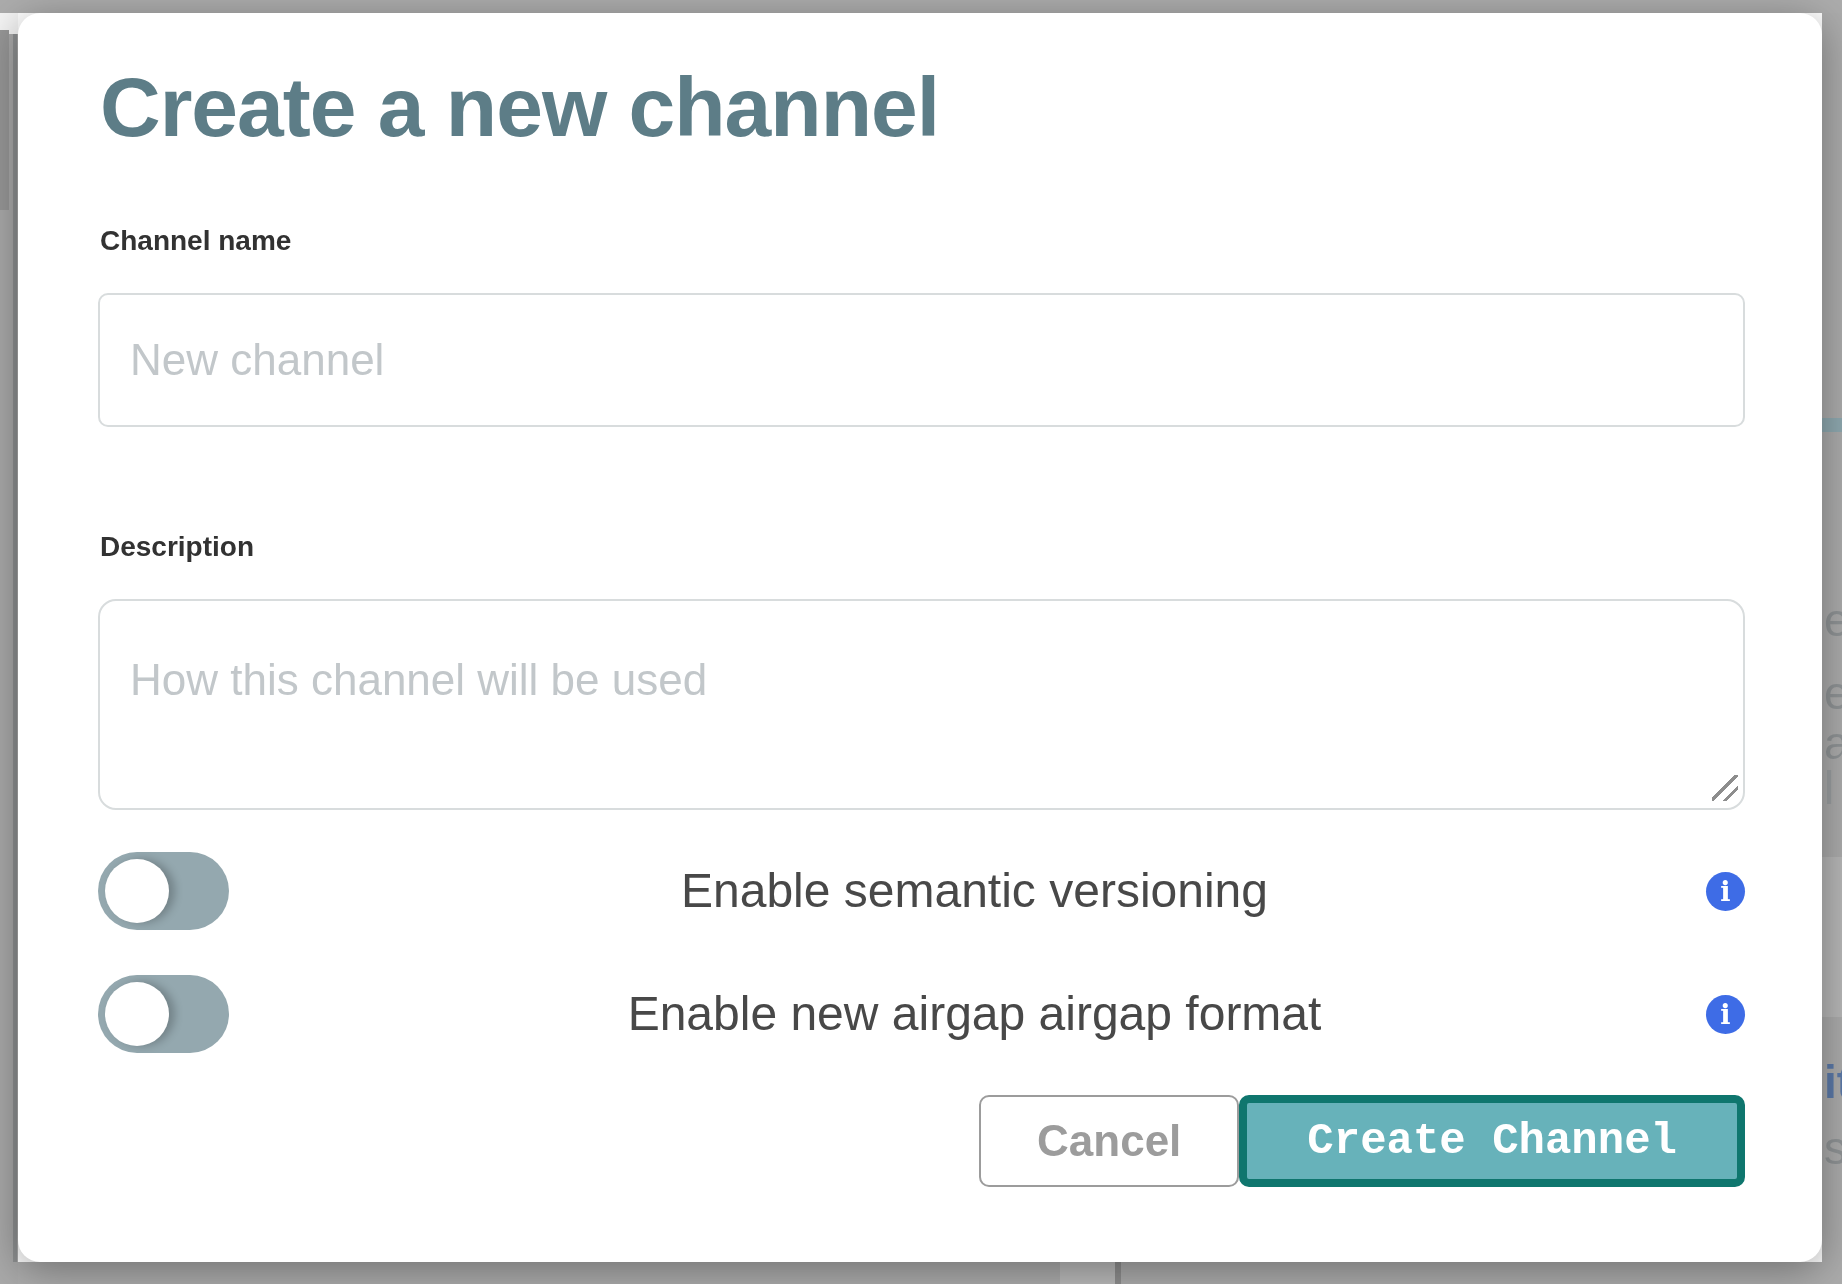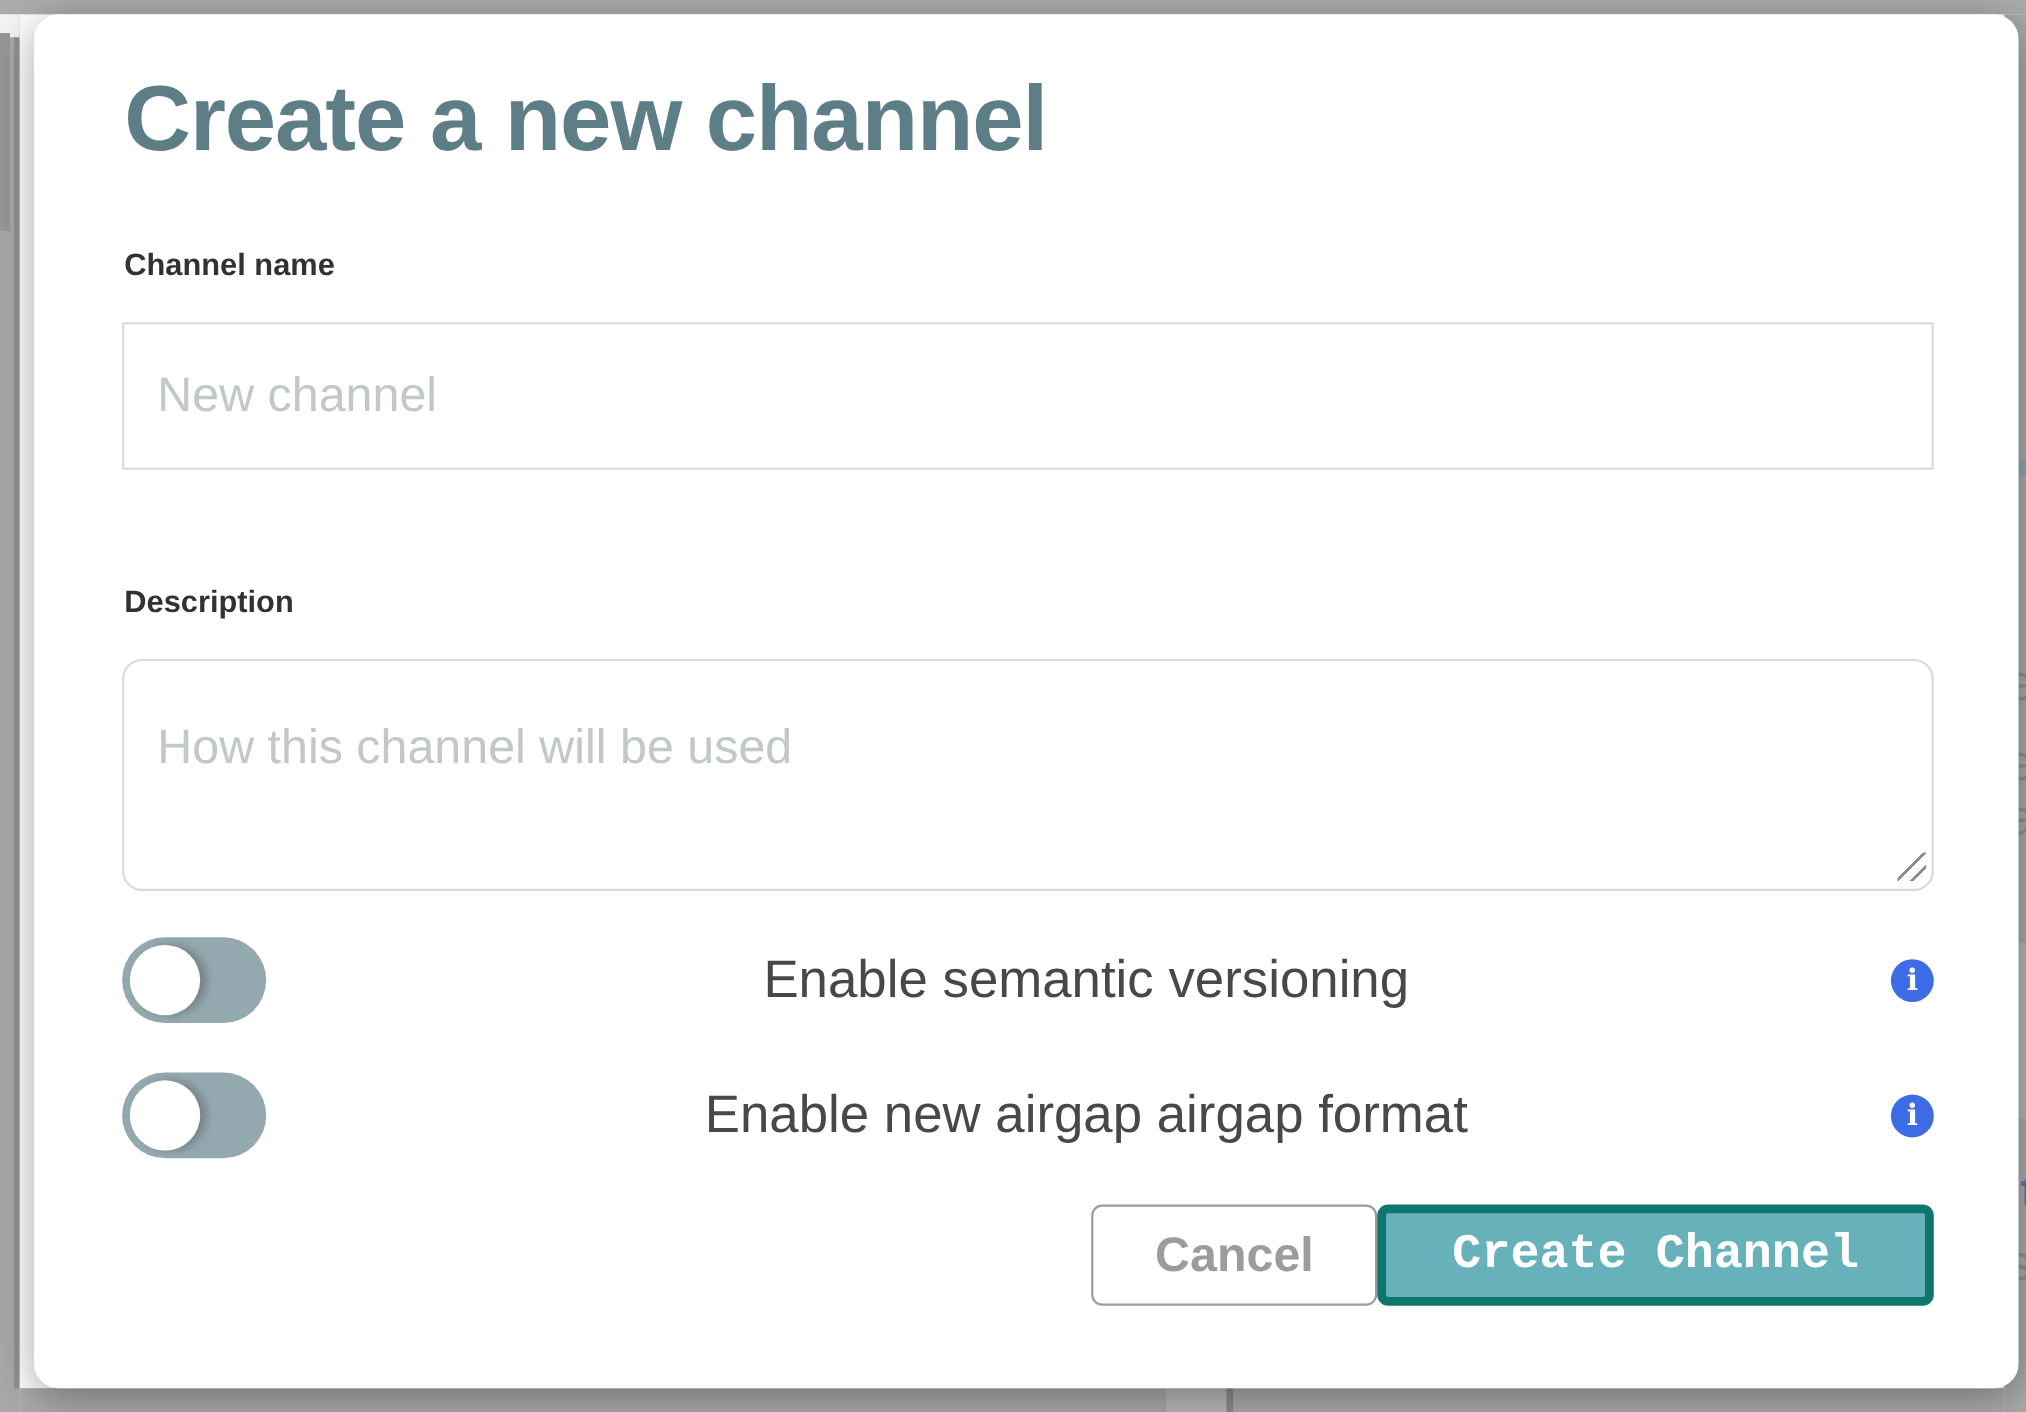--- a/index.html
+++ b/index.html
@@ -23,38 +23,38 @@
   .rt-light{position:absolute;left:0;top:844px;width:20px;height:160px;background:#b6b6b6;}
   .rt-frag{position:absolute;left:2px;width:40px;font-size:46px;color:#8f9395;line-height:46px;}
   .rt-frag.f0{top:584px;}
   .rt-frag.f1{top:657px;}
   .rt-frag.f2{top:707px;}
   .rt-frag.f3{top:752px;color:#9a9ea0;}
   .rt-frag.f4{top:1046px;color:#5b79a8;font-weight:bold;}
   .rt-frag.f5{top:1112px;}
   
   .modal{
-    position:absolute;left:31px;top:13px;width:1804px;height:1249px;
+    position:absolute;left:18px;top:13px;width:1804px;height:1249px;
     background:#ffffff;border-radius:22px;
     box-shadow:0 8px 40px rgba(0,0,0,0.35);
     box-sizing:border-box;
     padding:0 77px 0 80px;
   }
   .modal-title{
     margin:44px 0 0 2px;font-size:84px;line-height:100px;font-weight:bold;
     color:#5d7d87;letter-spacing:-1px;
   }
   .field-label{
     display:block;margin:60px 0 0 2px;font-size:28px;line-height:48px;
     font-weight:bold;color:#323232;
   }
   .field-label.desc{margin-top:96px;}
   .text-input{
     display:block;box-sizing:border-box;margin-top:28px;width:1647px;height:134px;
-    border:2px solid #d8dcdd;border-radius:0;background:#fff;
+    border:2px solid #d8dcdd;border-radius:10px;background:#fff;
     font-family:"Liberation Sans", sans-serif;font-size:44px;color:#333;
     padding:0 30px;outline:none;
   }
   .text-input::placeholder{color:#c2c7ca;opacity:1;}
   .textarea-wrap{position:relative;width:1647px;margin-top:28px;}
   .description-area{
     display:block;box-sizing:border-box;width:1647px;height:211px;
     border:2px solid #d8dcdd;border-radius:18px;background:#fff;
     font-family:"Liberation Sans", sans-serif;font-size:44px;color:#4c1d95;
     padding:54px 30px 0 30px;resize:none;outline:none;

